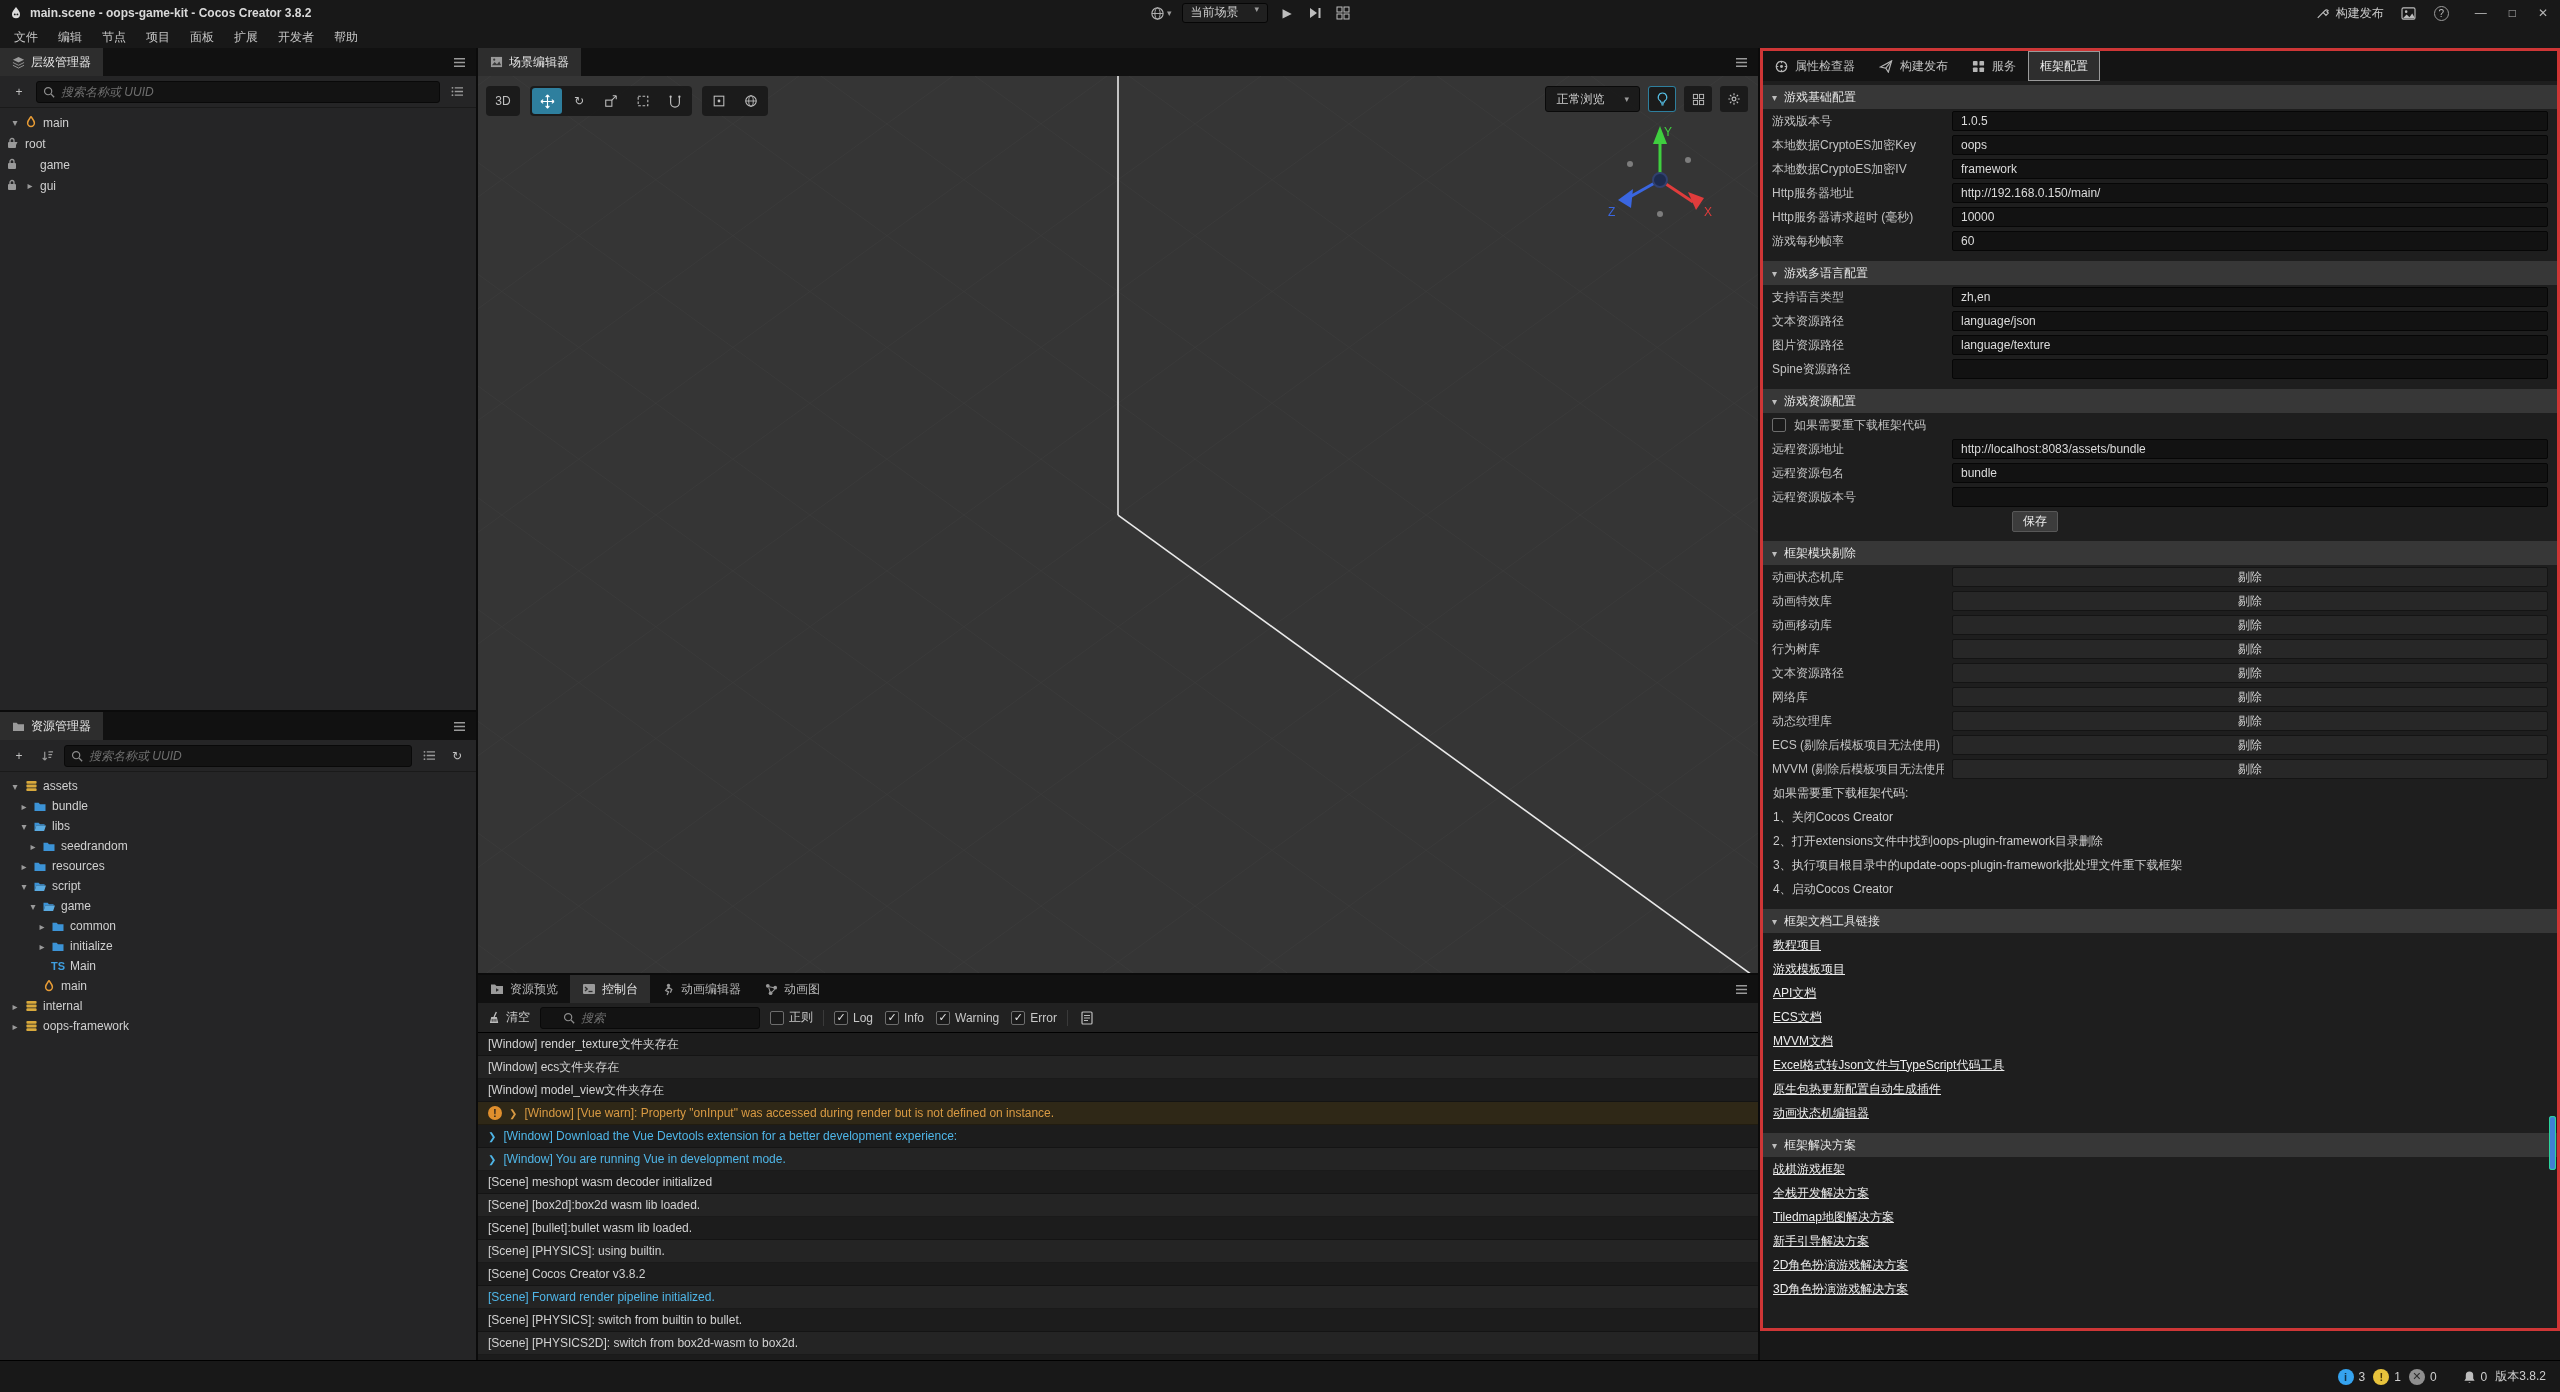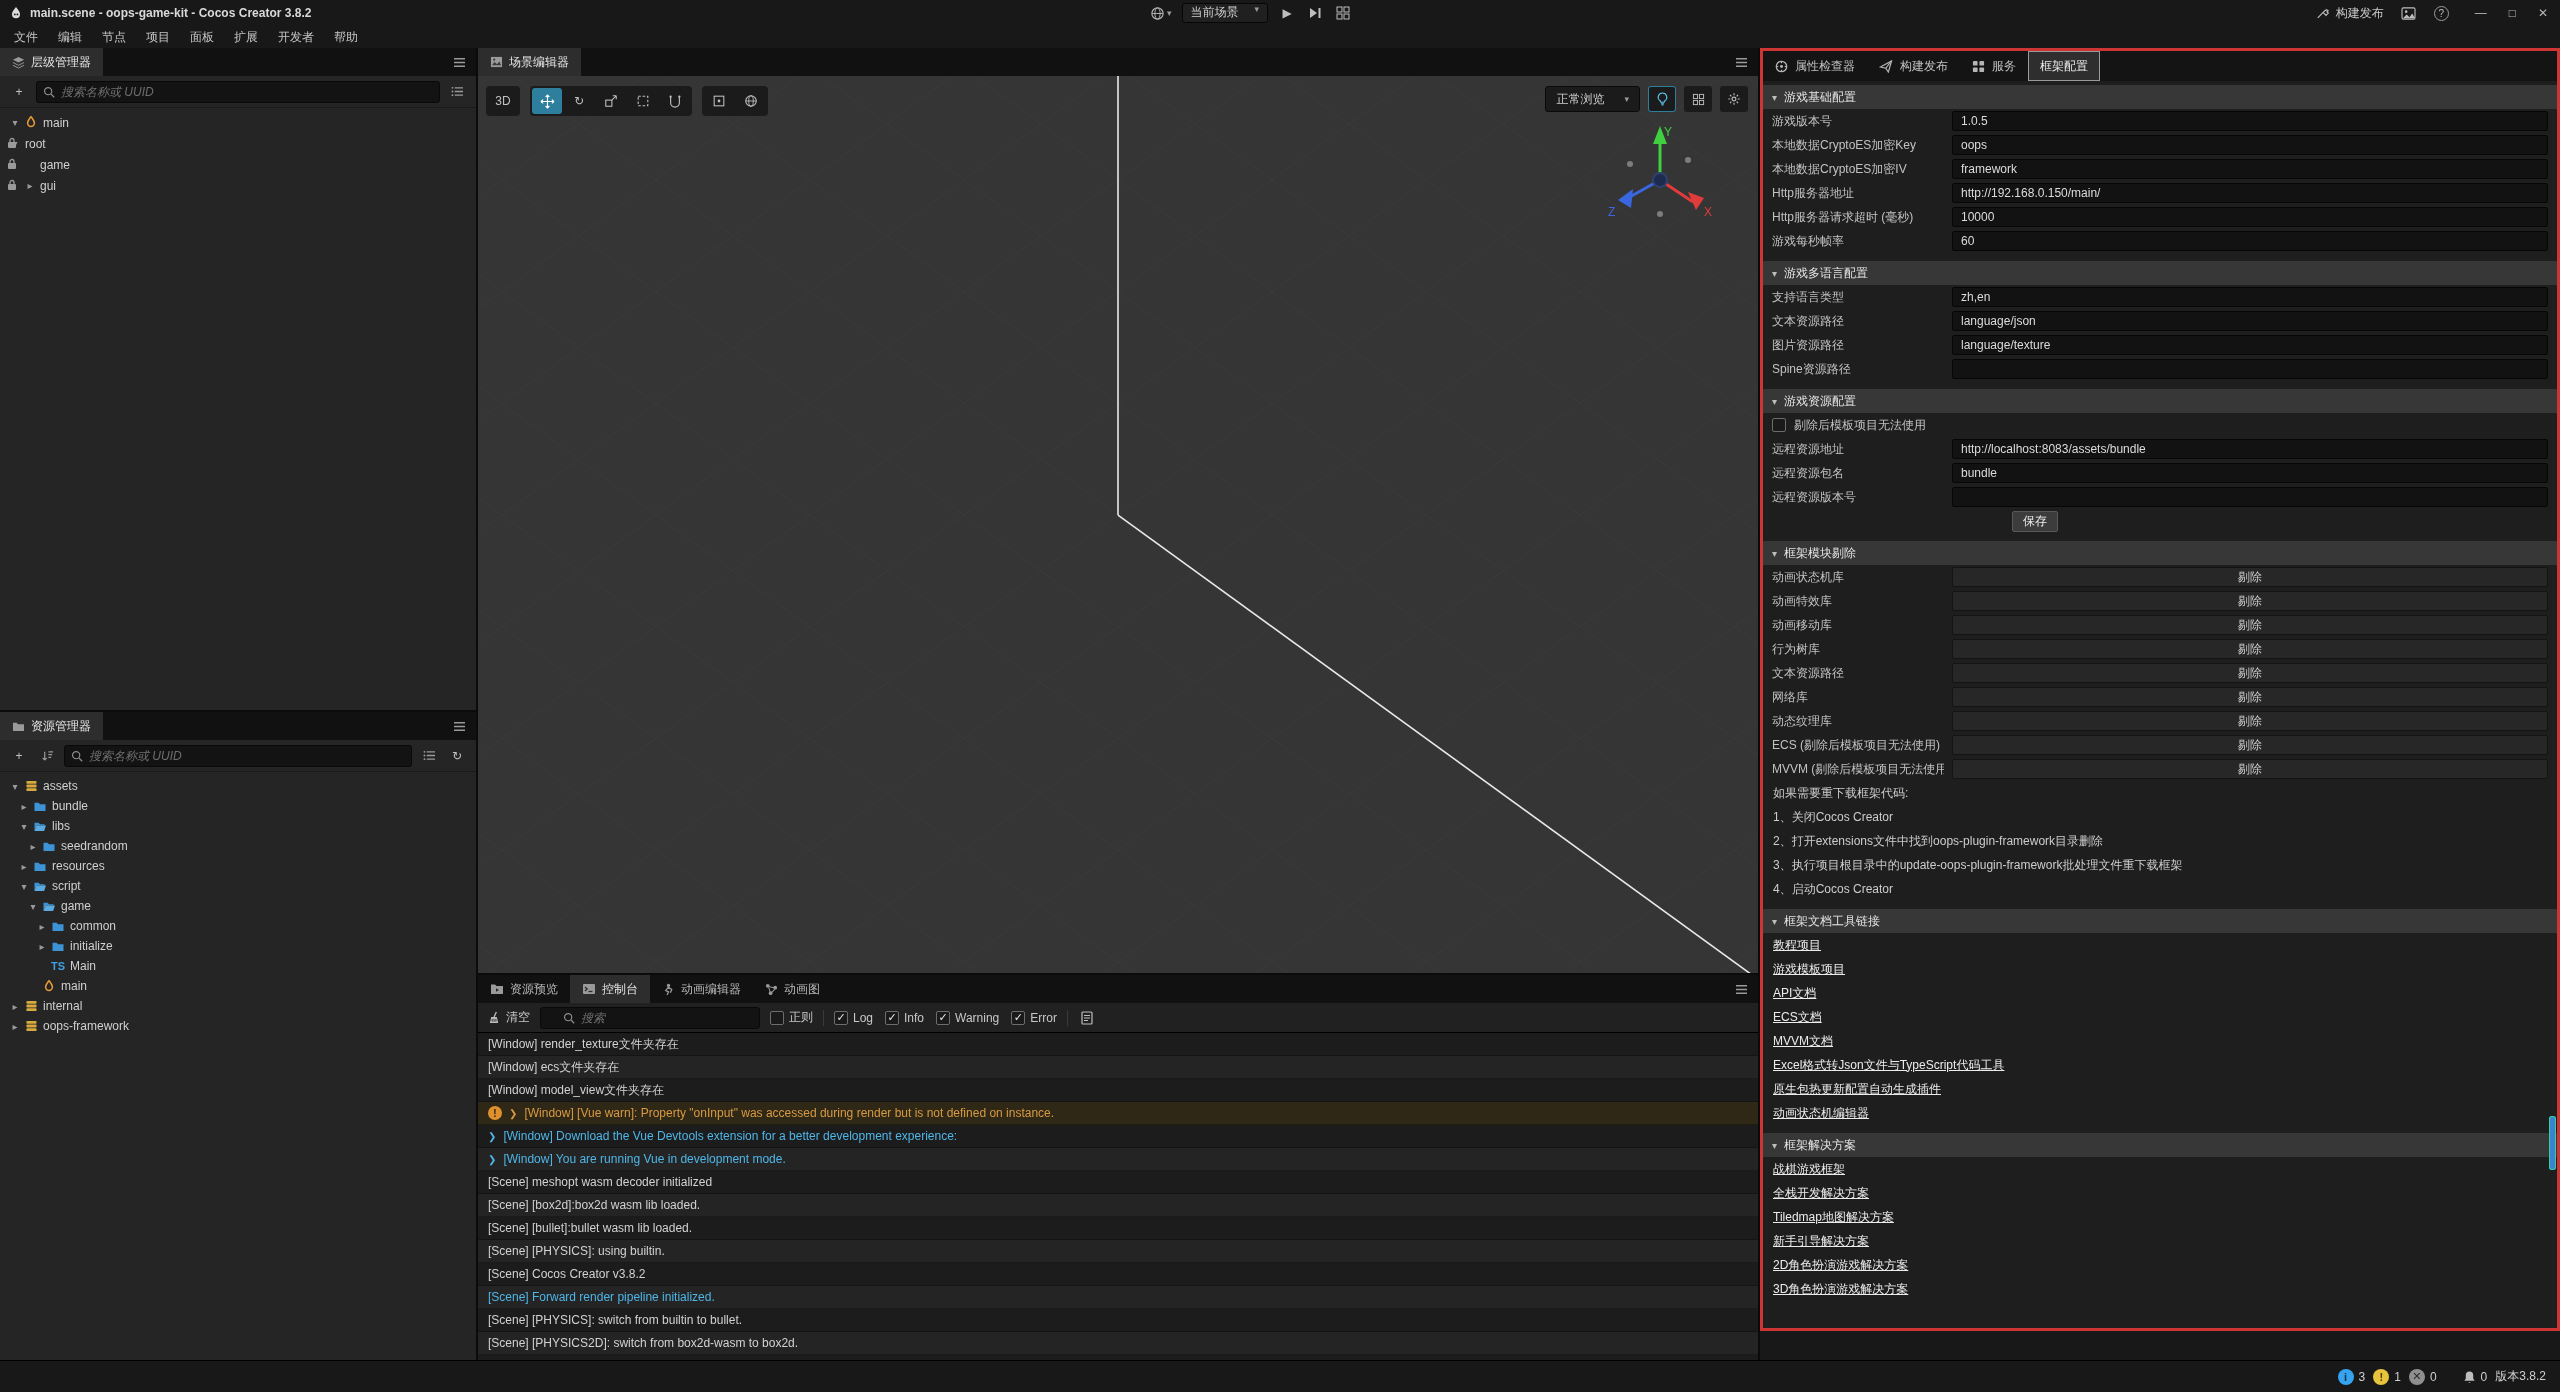--- a/index.html
+++ b/index.html
@@ -866,21 +866,21 @@
                 <input class="row-input" readonly="" style="">
               </div>
             </div>
             <div class="sec">
               <div class="sec-header">
                 <span class="sec-chev">▾</span>
                 <span>游戏资源配置</span>
               </div>
               <div class="irow">
                 <span class="chk-box"></span>
-                <span style="color: rgb(194, 194, 194);">剔除后模板项目无法使用</span>
+                <span style="color: rgb(194, 194, 194);">如果需要重下载框架代码</span>
               </div>
               <div class="irow">
                 <span class="row-label">远程资源地址</span>
                 <input class="row-input" readonly="" value="http://localhost:8083/assets/bundle" style="">
               </div>
               <div class="irow">
                 <span class="row-label">远程资源包名</span>
                 <input class="row-input" readonly="" value="bundle" style="">
               </div>
               <div class="irow">

